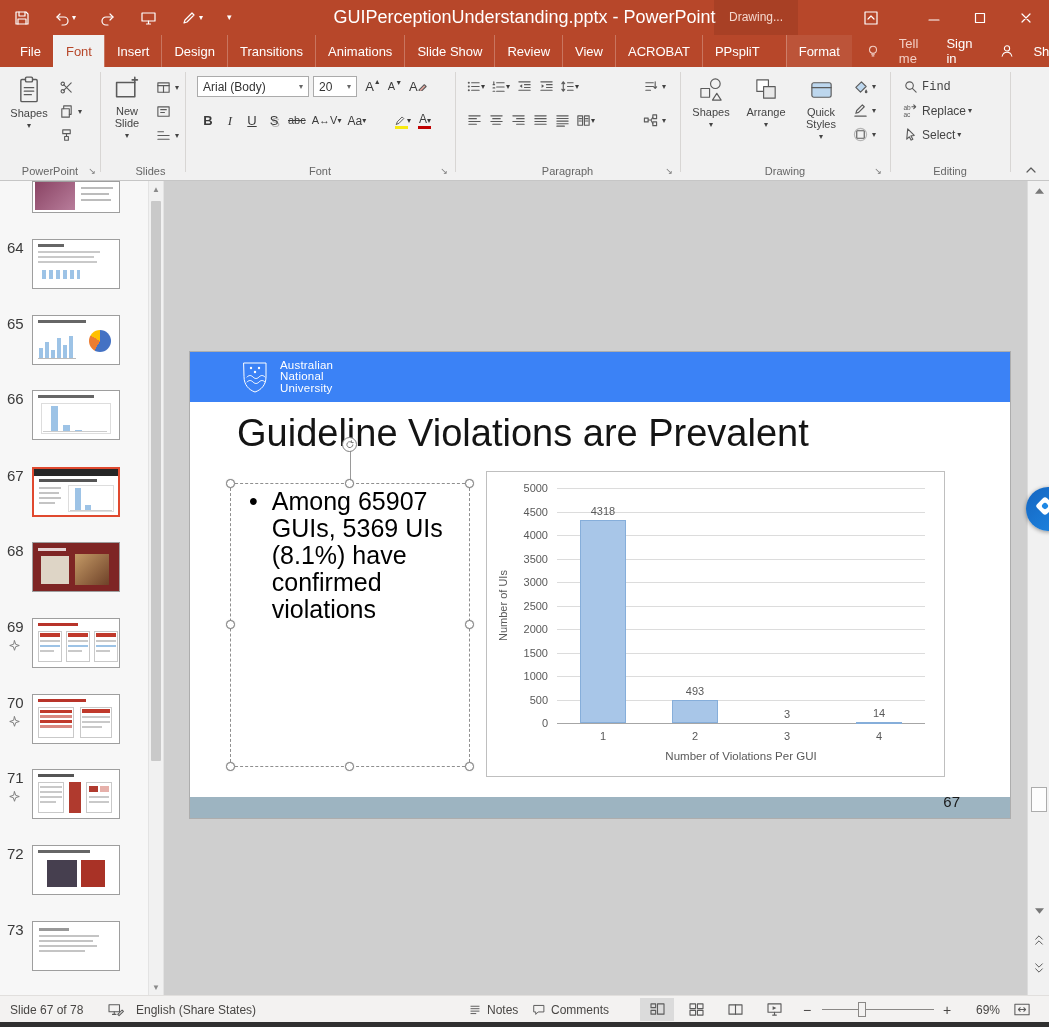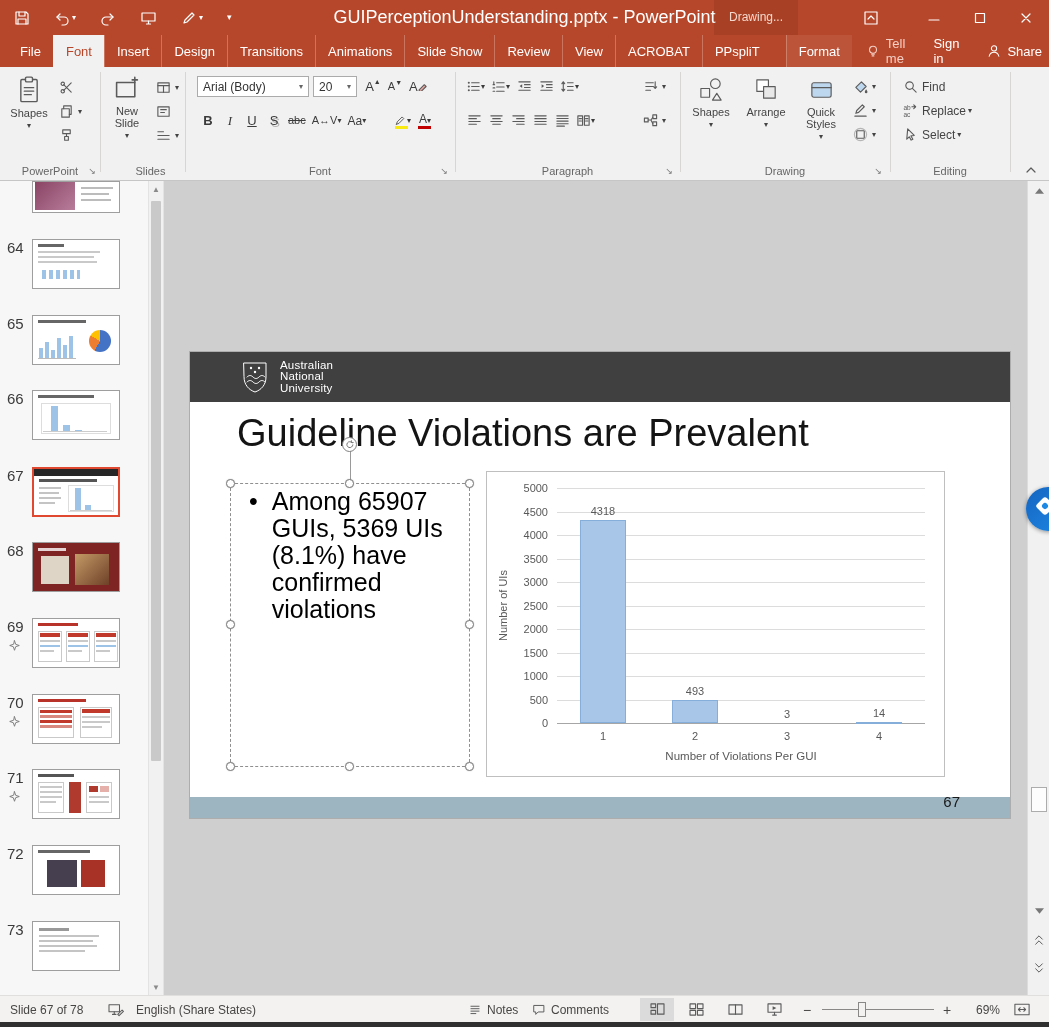--- a/index.html
+++ b/index.html
@@ -21,21 +21,21 @@
 .winbtn{width:46px;height:35px;display:flex;align-items:center;justify-content:center;}
 .rdo-btn{position:absolute;right:155px;top:0;width:46px;height:35px;display:flex;align-items:center;justify-content:center;}
 
 
 .tabrow{position:absolute;top:35px;left:0;width:1049px;height:32px;background:#B7472A;display:flex;align-items:stretch;color:#fff;}
 .rtab{padding:0 12px;display:flex;align-items:center;font-size:13px;white-space:nowrap;border-left:1px solid rgba(255,255,255,.25);}
 .rtab:first-child{border-left:none;margin-left:8px;}
 .rtab.active{background:#F1F1F1;color:#B7472A;}
 .rtab.ctx{margin-left:14px;background:rgba(255,255,255,.07);}
 .tabrow-right{margin-left:auto;display:flex;align-items:stretch;}
-.trbtn{display:flex;align-items:center;gap:6px;padding:0 14px;font-size:13px;}
+.trbtn{display:flex;align-items:center;gap:19px;padding:0 14px;font-size:13px;}
 .tellme{color:#F3CFC5;}
 
 
 .ribbon{position:absolute;top:67px;left:0;width:1049px;height:114px;background:#F1F1F1;border-bottom:1px solid #C6C6C6;}
 .gsep{position:absolute;top:5px;height:100px;width:1px;background:#D8D6D4;}
 .glabel{position:absolute;bottom:3px;font-size:11px;color:#666;text-align:center;}
 .launcher{position:absolute;bottom:3px;font-size:9px;color:#7a7a7a;width:12px;height:12px;text-align:center;line-height:12px;}
 .bigbtn{position:absolute;top:5px;display:flex;flex-direction:column;align-items:center;gap:3px;padding-top:4px;}
 .bigbtn .lbl{font-size:11px;color:#444;text-align:center;line-height:12px;}
 .srow{position:absolute;display:flex;align-items:center;gap:2px;}
@@ -51,21 +51,21 @@
 .tnum{position:absolute;left:7px;top:0;font-size:15px;color:#3a3a3a;}
 .tstar{position:absolute;left:9px;top:22px;}
 .tbox{position:absolute;left:32px;top:0;width:88px;height:50px;background:#fff;border:1px solid #9E9E9E;overflow:hidden;}
 .tbox.sel{border:2px solid #E0492F;}
 .panel-scroll{position:absolute;left:148px;top:181px;width:16px;height:814px;background:#F1F1F1;border-left:1px solid #E3E3E3;border-right:1px solid #E3E3E3;}
 .sarrow{position:absolute;left:0;width:14px;height:16px;display:flex;align-items:center;justify-content:center;font-size:8px;color:#8a8a8a;}
 .pthumb{position:absolute;left:2px;width:10px;background:#C9C9C9;border-radius:1px;}
 
 .editor{position:absolute;left:164px;top:181px;width:863px;height:814px;background:#CFCFCF;}
 .slide{position:absolute;left:26px;top:171px;width:820px;height:466px;background:#fff;box-shadow:0 0 0 1px #ADADAD;}
-.slide-header{position:absolute;left:0;top:0;width:820px;height:50px;background:#404040;}
+.slide-header{position:absolute;left:0;top:0;width:820px;height:50px;background:#3b82f6;}
 .logo{position:absolute;left:48px;top:7px;display:flex;align-items:center;gap:8px;color:#fff;}
 .logo-text{font-size:11.5px;line-height:11.5px;font-weight:400;letter-spacing:.2px;}
 .slide-title{position:absolute;left:47px;top:60px;width:740px;font-size:38px;color:#141414;white-space:nowrap;}
 .slide-footer{position:absolute;left:0;top:445px;width:820px;height:21px;background:#9DB4C1;}
 .slide-num{position:absolute;right:50px;top:441px;font-size:15px;color:#1a1a1a;}
 
 .textbox{position:absolute;left:40px;top:131px;width:240px;height:284px;border:1px dashed #8f8f8f;}
 .tb-handle{position:absolute;width:9px;height:9px;background:#fff;border:1px solid #7f7f7f;border-radius:50%;box-shadow:0 0 1px rgba(0,0,0,.4);}
 .tb-stem{position:absolute;left:calc(50% - .5px);top:-33px;width:1px;height:29px;background:#9a9a9a;}
 .tb-rot{position:absolute;left:calc(50% - 8px);top:-47px;width:15px;height:15px;border-radius:50%;background:#fff;border:1px solid #7f7f7f;display:flex;align-items:center;justify-content:center;}
@@ -497,21 +497,21 @@
             <rect x="4" y="4" width="8" height="8"></rect>
             <circle cx="8" cy="8" r="6.5" style="stroke:#B5B5B5;"></circle>
           </svg>
         </span>
         <span class="caret">▾</span>
       </div>
     <div class="glabel" style="left:680px;width:210px;">Drawing</div>
     <div class="launcher" style="left:872px;">↘</div>
     <div class="gsep" style="left:890px;"></div>
 
-    <div class="srow" style="left:900px;top:9px;">
+    <div class="srow" style="left:900px;top:9px;font-family:Liberation Mono, monospace;">
       <span class="ibtn">
           <svg width="15" height="15" viewBox="0 0 16 16">
             <circle cx="7" cy="7" r="4"></circle>
             <path d="M10 10l4 4"></path>
           </svg>
         </span>
       <span>Find</span>
     </div>
     <div class="srow" style="left:900px;top:33px;">
       <span class="ibtn">

